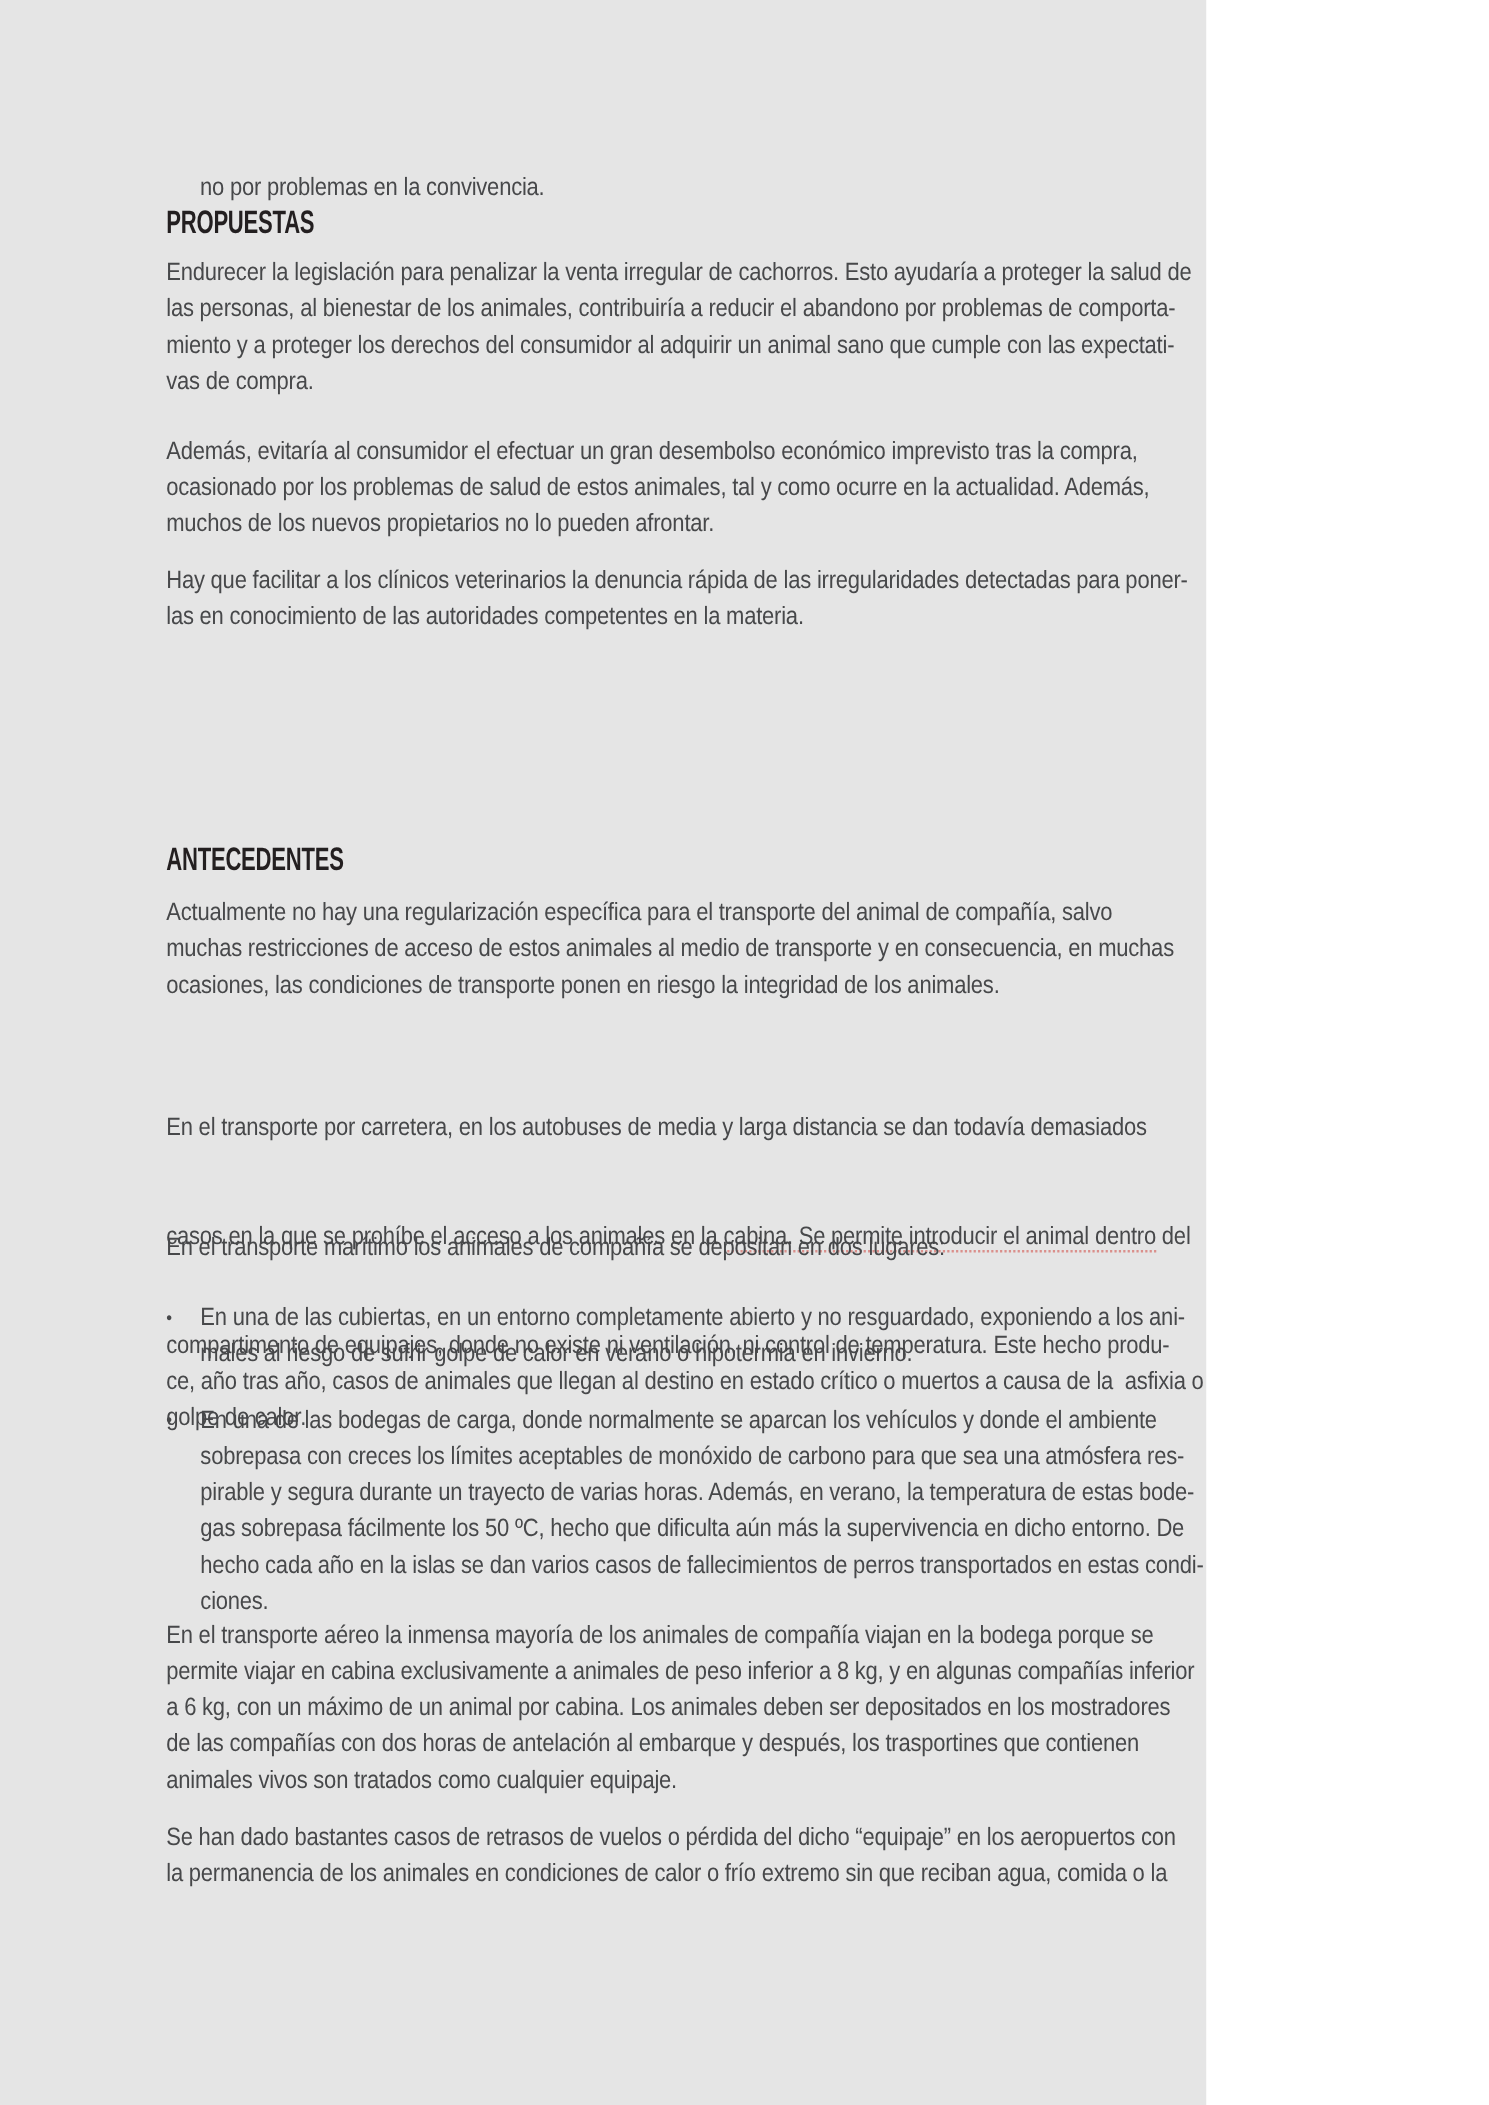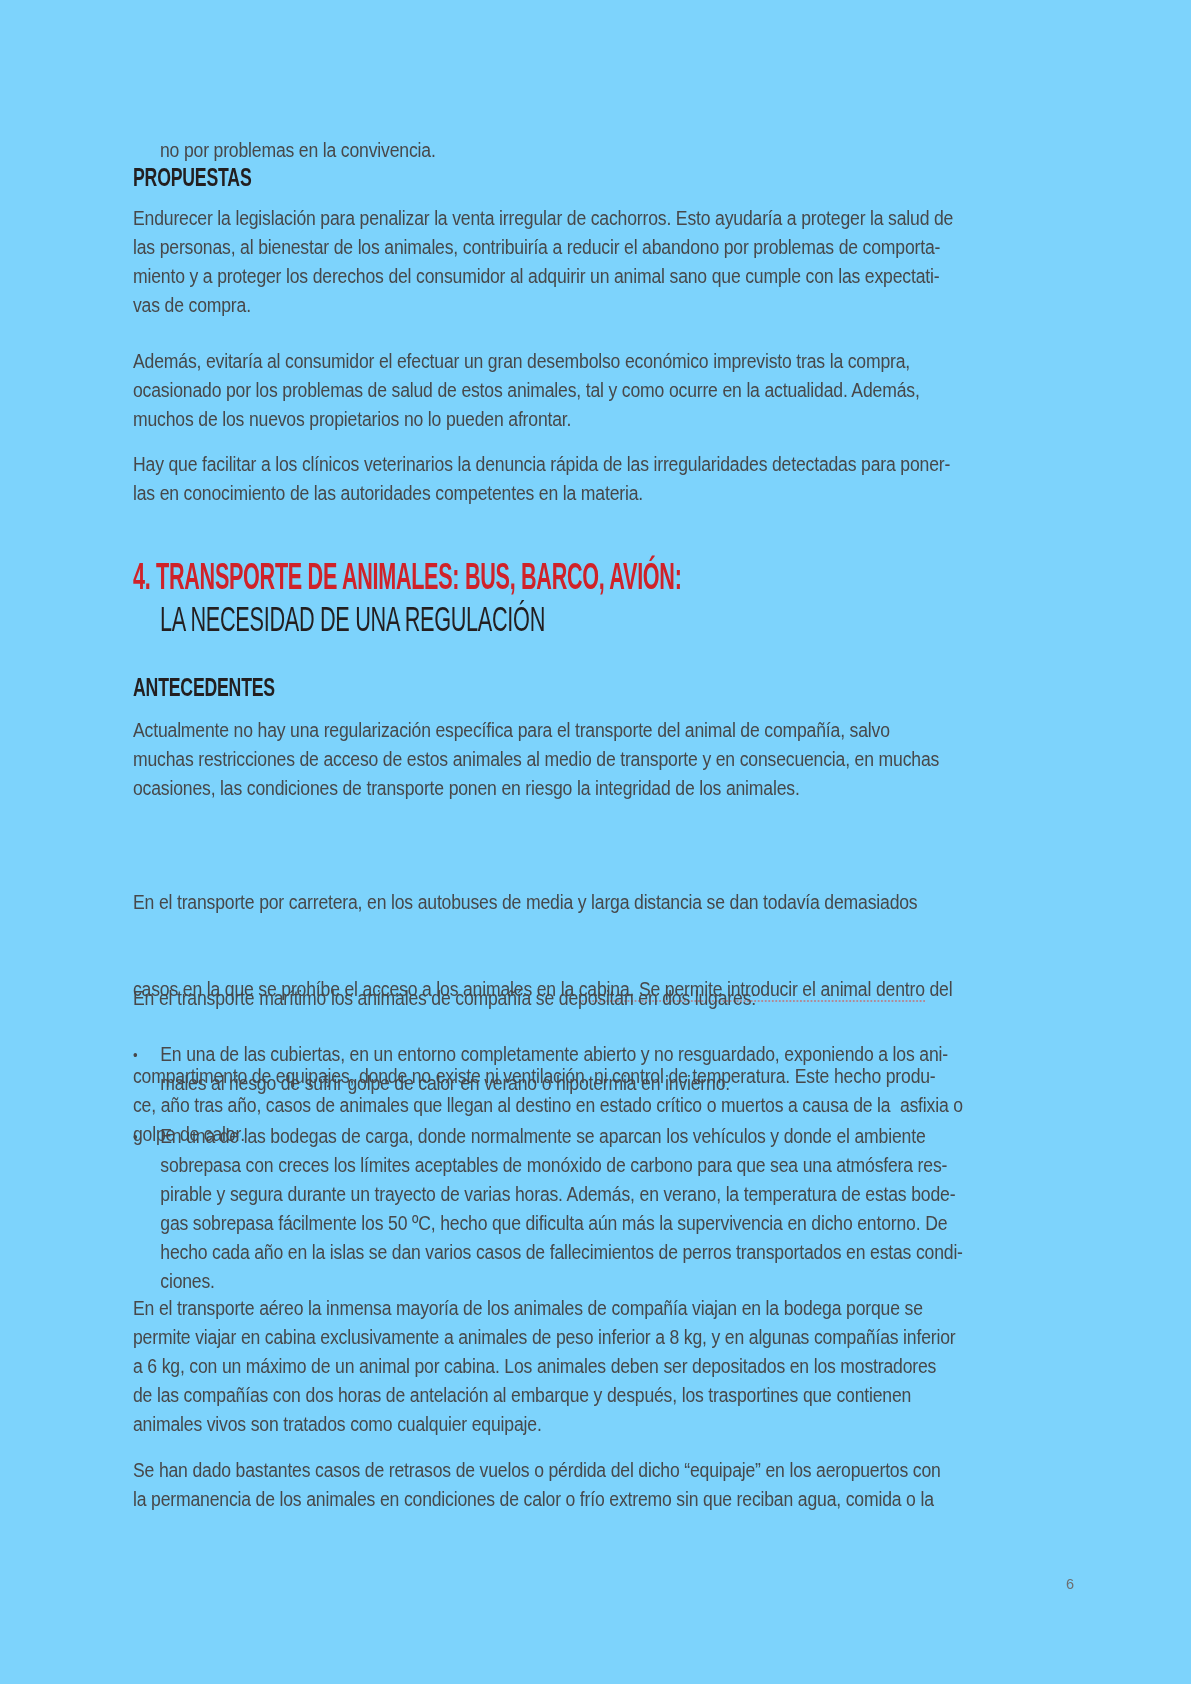--- a/index.html
+++ b/index.html
@@ -1,21 +1,21 @@
 <!DOCTYPE html>
 <html lang="es"><head>
 <meta charset="utf-8">
 <title>Documento — página 6</title>
 <style>
   html,body { margin:0; padding:0; background:#ffffff; }
   .page {
     position: relative;
-    width: 1191px;
+    width: 965px;
     height: 1684px;
-    background: #7dd3fc;
+    background: #e5e5e5;
     overflow: hidden;
     font-family: "Liberation Sans", sans-serif;
   }
   
   .copy {
     position: absolute;
     left: 133px;
     font-size: 20px;
     line-height: 29px;
     letter-spacing: -0.2px;
@@ -97,24 +97,20 @@
 miento y a proteger los derechos del consumidor al adquirir un animal sano que cumple con las expectati-
 vas de compra.</div>
 
   <div class="copy" style="top:347px">Además, evitaría al consumidor el efectuar un gran desembolso económico imprevisto tras la compra,
 ocasionado por los problemas de salud de estos animales, tal y como ocurre en la actualidad. Además,
 muchos de los nuevos propietarios no lo pueden afrontar.</div>
 
   <div class="copy" style="top:450px">Hay que facilitar a los clínicos veterinarios la denuncia rápida de las irregularidades detectadas para poner-
 las en conocimiento de las autoridades competentes en la materia.</div>
 
-  <div class="chapter">
-    <span class="t1">4. TRANSPORTE DE ANIMALES: BUS, BARCO, AVIÓN:</span>
-    <span class="t2">LA NECESIDAD DE UNA REGULACIÓN</span>
-  </div>
 
   <div class="h3" style="top:672px">ANTECEDENTES</div>
 
   <div class="copy" style="top:716px">Actualmente no hay una regularización específica para el transporte del animal de compañía, salvo
 muchas restricciones de acceso de estos animales al medio de transporte y en consecuencia, en muchas
 ocasiones, las condiciones de transporte ponen en riesgo la integridad de los animales.</div>
 
   <div class="copy" style="top:830px">
     <div class="line">En el transporte por carretera, en los autobuses de media y larga distancia se dan todavía demasiados</div>
     <div class="line"><span>casos en la que se prohíbe el acceso a los animales en la </span><span class="spellline">cabina. Se permite introducir el animal dentro</span><span> del</span></div>

